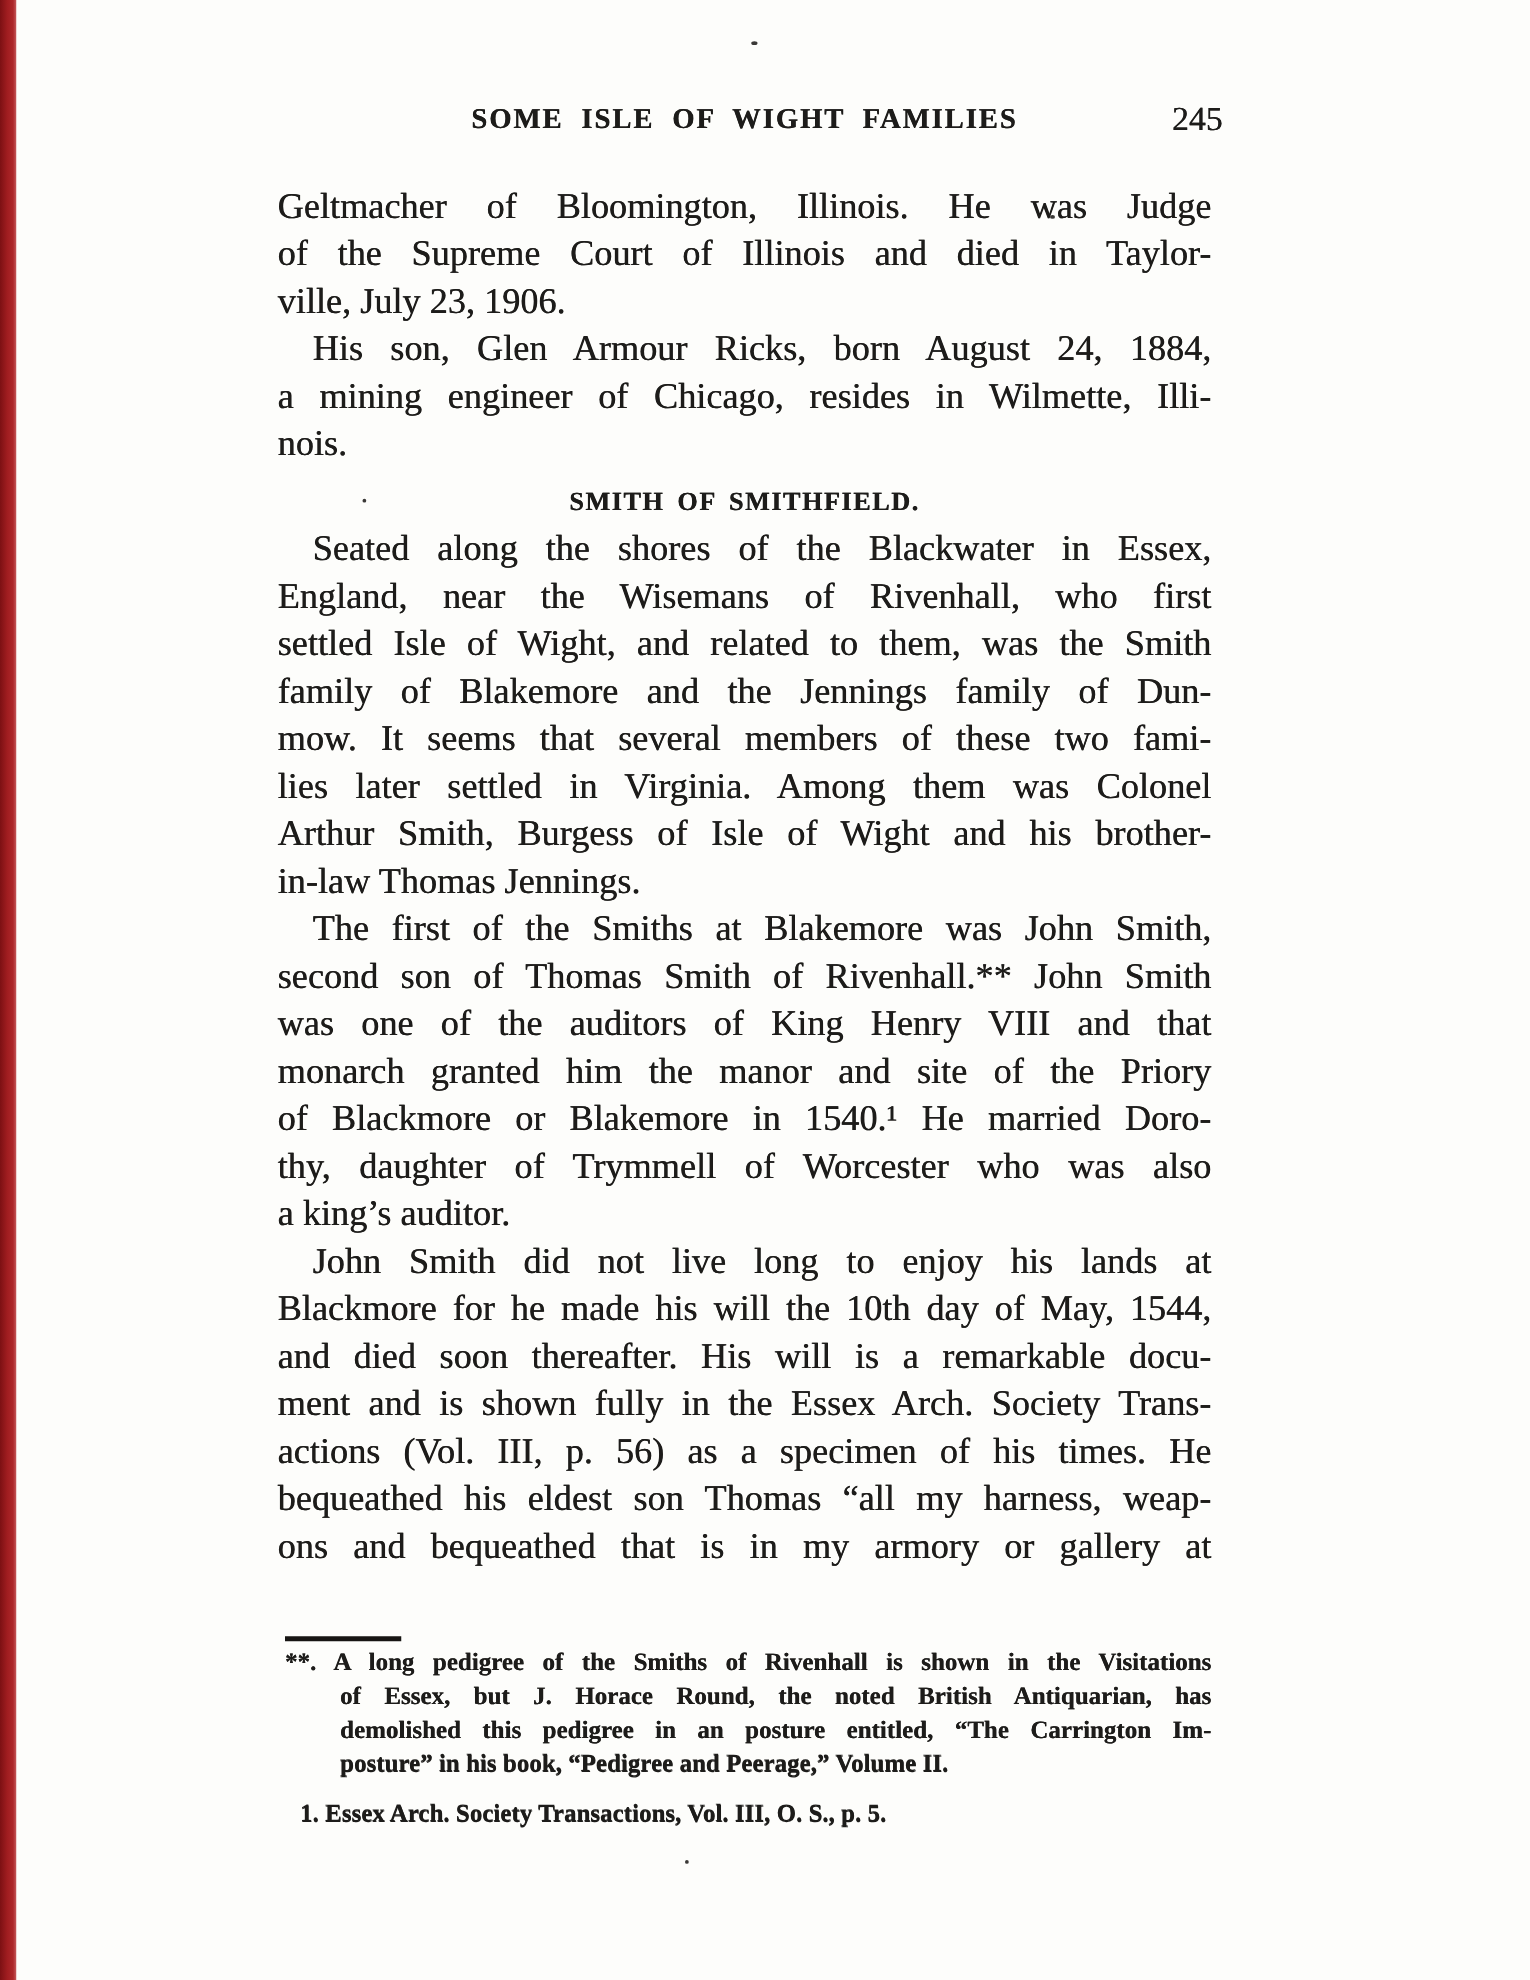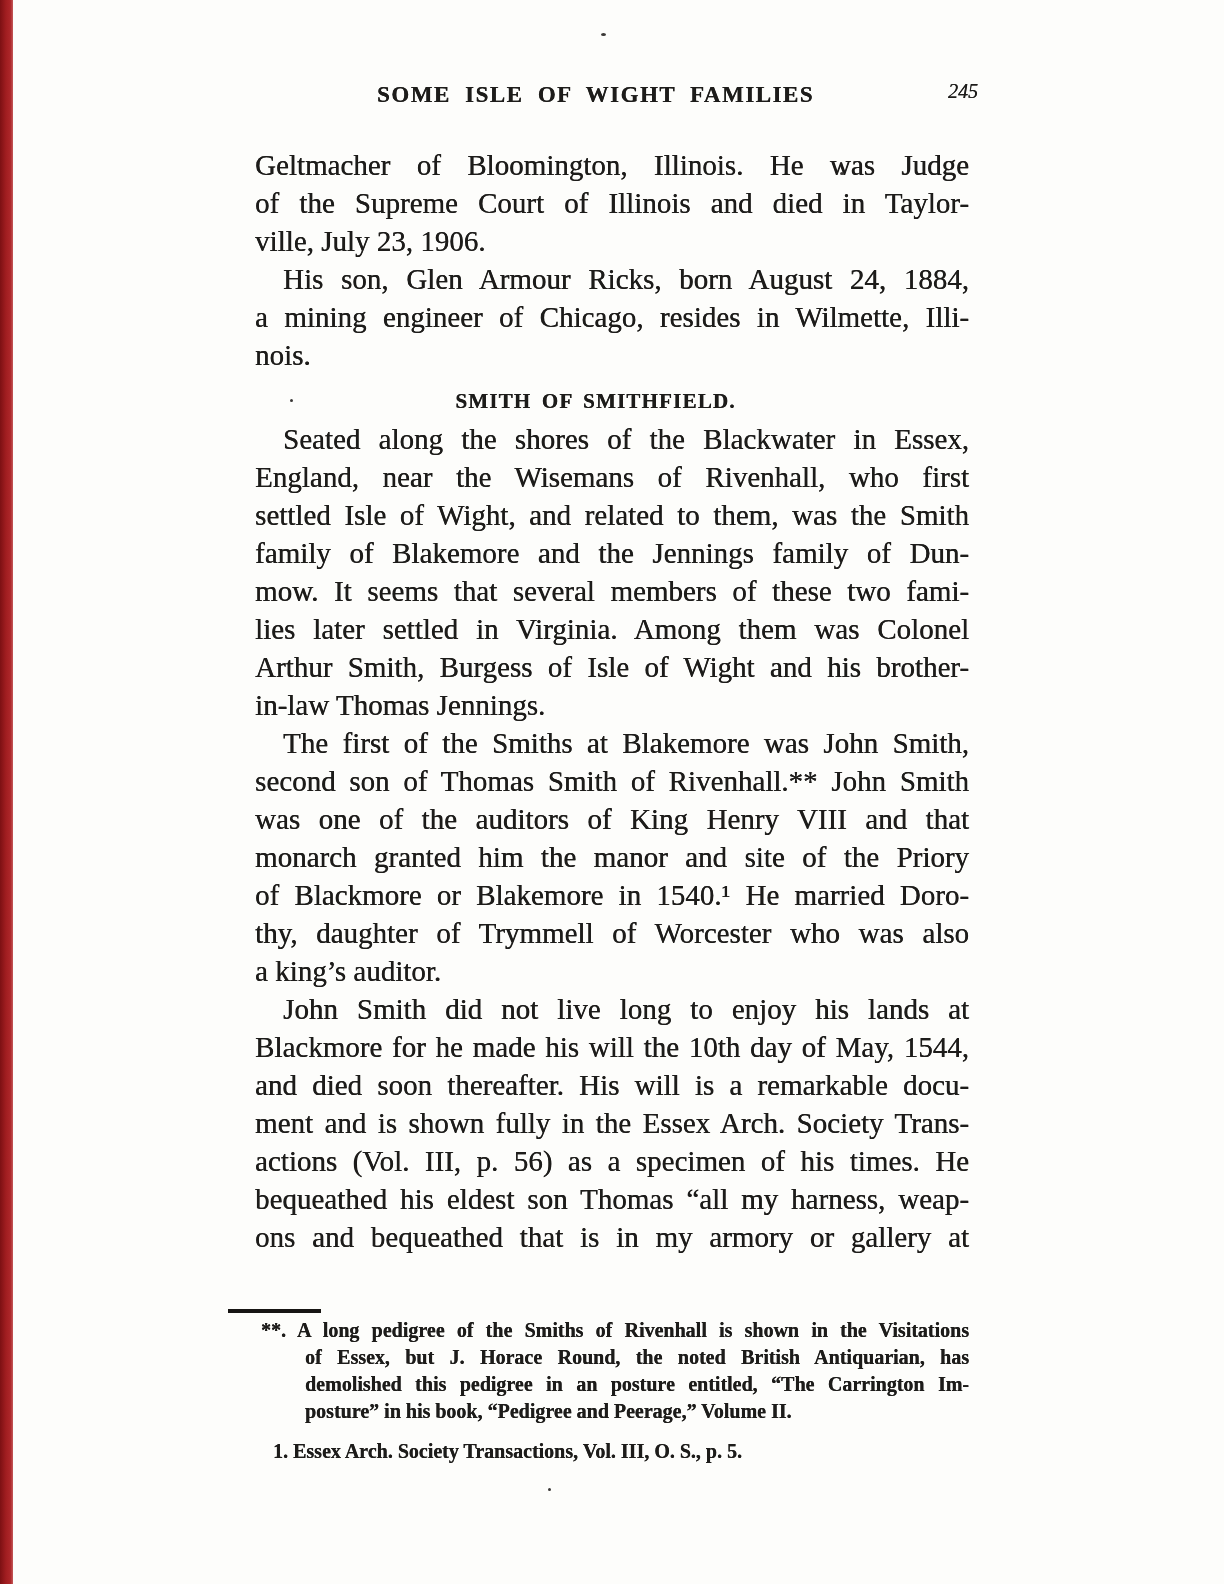--- a/index.html
+++ b/index.html
@@ -46,41 +46,39 @@
     font-weight: 700;
     font-size: 23px;
     letter-spacing: 1.5px;
     word-spacing: 7px;
     text-shadow: 0.3px 0.3px 0 currentColor;
   }
   .page-number {
     position: absolute;
     right: -9px;
     top: 0;
-    font-size: 20px;
+    font-size: 27px;
     text-shadow: 0.3px 0.3px 0 currentColor;
-    font-style: italic;
   }
 
   
   .body-text {
     position: absolute;
     top: 146px;
     left: 0;
     width: 747px;
     font-size: 29px;
     line-height: 38px;
     text-shadow: 0.35px 0.3px 0 currentColor;
   }
   .para { margin: 0; }
   .tline {
     text-align: justify;
     text-align-last: justify;
     white-space: normal;
-    margin-left: 33px;
   }
   .tline.last-line { text-align-last: left; }
   .para.indent .tline.first-line { text-indent: 28px; }
 
   .section-heading {
     margin: 8px 0 0 0;
     height: 38px;
     line-height: 38px;
     text-align: center;
     font-size: 21px;

